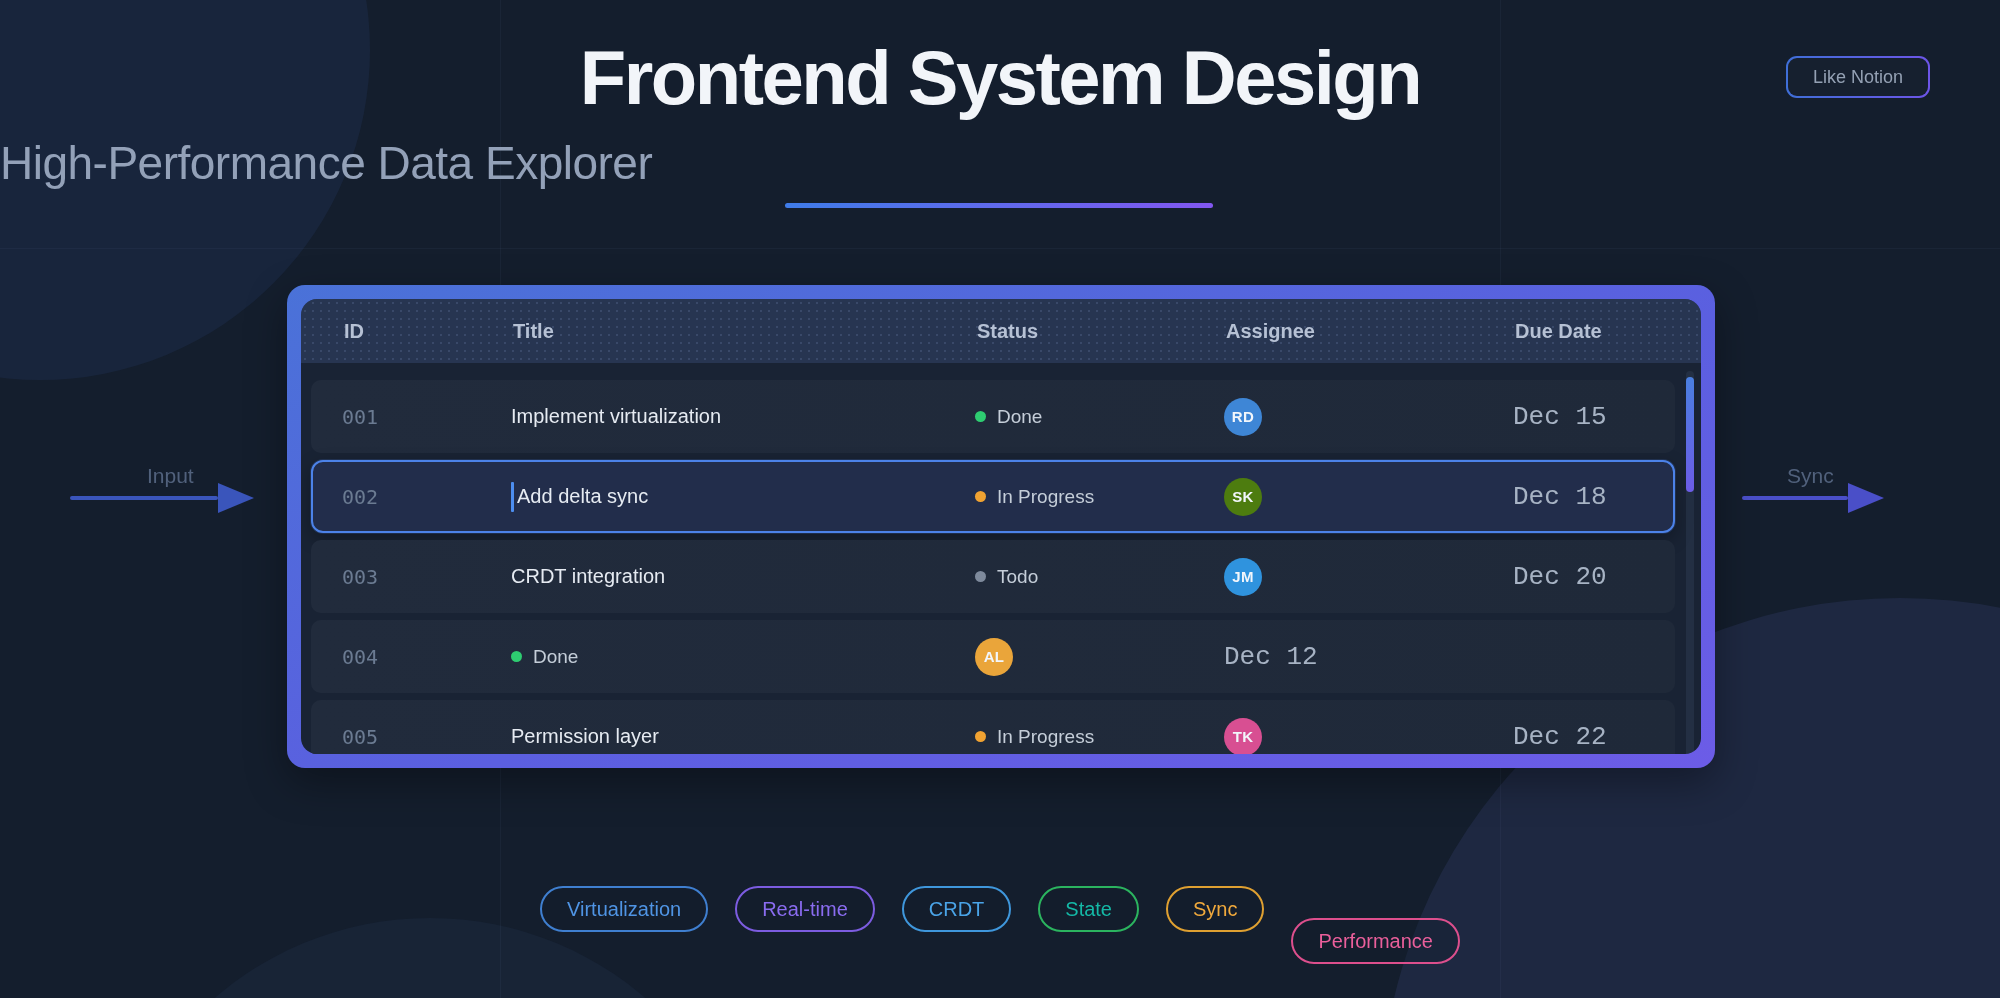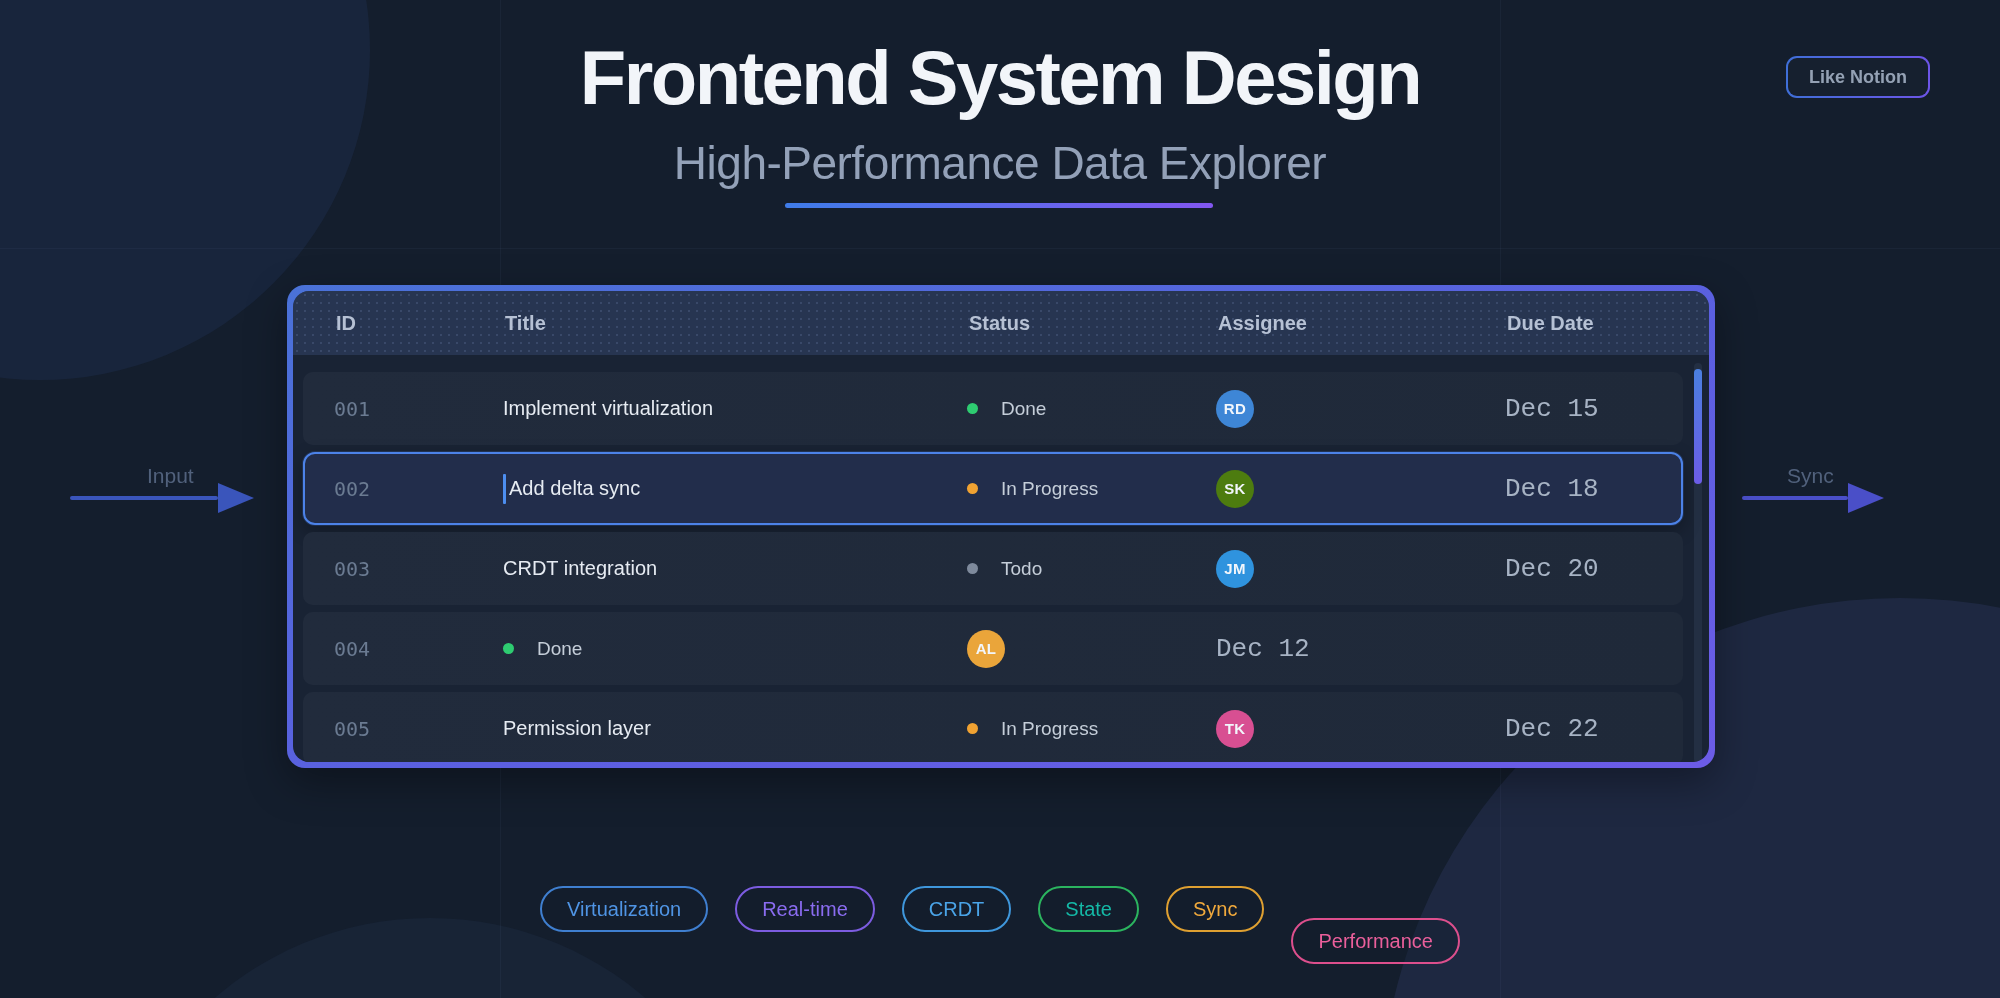--- a/index.html
+++ b/index.html
@@ -22,55 +22,55 @@
   .grid-line.h1 { left:0; top:248px; width:2000px; height:1px; }
 
   
   .page-title {
     position:absolute; left:0; top:40px; width:2000px;
     text-align:center; font-size:76px; font-weight:700;
     letter-spacing:-2.5px; color:#f2f5f9; line-height:1;
   }
   .page-subtitle {
     position:absolute; left:0; top:140px; width:2000px;
-    text-align:center; font-size:46px; font-weight:400;
+    font-size:46px; font-weight:400;
     letter-spacing:-0.5px; color:#93a1b8; line-height:1;
   }
   .title-underline {
     position:absolute; left:785px; top:203px; width:428px; height:5px;
     border-radius:3px; background:linear-gradient(90deg,#3f7ce8,#8257f0);
   }
   .like-btn {
     position:absolute; left:1786px; top:56px; width:144px; height:42px;
     border-radius:11px; padding:2px;
     background:linear-gradient(90deg,#3f6fd8,#6d55e8);
     cursor:pointer;
   }
   .like-btn-inner {
     width:100%; height:100%; border-radius:9px; background:#16202f;
     display:flex; align-items:center; justify-content:center;
-    font-size:18px; font-weight:700; color:#94a1b4;
+    font-size:18px; font-weight:400; color:#94a1b4;
   }
 
   
   .flow-label { position:absolute; font-size:21px; color:#51617c; }
   .flow-label.input { left:147px; top:464px; }
   .flow-label.sync  { left:1787px; top:464px; }
   .flow-line { position:absolute; height:4px; top:496px; border-radius:2px; }
   .flow-line.input { left:70px; width:148px; background:#3a55bb; }
   .flow-line.sync  { left:1742px; width:106px; background:#4a4fc8; }
   .flow-head { position:absolute; width:0; height:0; top:483px;
     border-top:15px solid transparent; border-bottom:15px solid transparent; }
   .flow-head.input { left:218px; border-left:36px solid #3a55bb; }
   .flow-head.sync  { left:1848px; border-left:36px solid #4a4fc8; }
 
   
   .panel-border {
     position:absolute; left:287px; top:285px; width:1428px; height:483px;
-    padding:6px; border-radius:18px;
+    padding:14px; border-radius:18px;
     background:linear-gradient(160deg,#4a72d8,#5b5fe0 55%,#6c5ce7);
     box-shadow:0 14px 40px rgba(0,0,0,.35);
   }
   .panel {
     position:relative; width:100%; height:100%;
     background:#192334; border-radius:16px; overflow:hidden;
   }
   .thead {
     height:64px; display:grid; align-items:center;
     grid-template-columns:169px 464px 249px 289px 1fr;
@@ -92,21 +92,21 @@
     background:#222d4b;
     border:2px solid #4c82e8;
     border-radius:12px;
     box-shadow:0 0 0 1px rgba(76,130,232,.18), 0 6px 18px rgba(0,0,0,.3);
     padding-left:29px;
   }
   .cell { display:flex; align-items:center; }
   .id-cell  { font-family:"DejaVu Sans Mono", monospace; font-size:20px; color:#6b7b92; }
   .title-cell { font-size:20px; color:#e6ebf2; }
   .caret { display:inline-block; width:3px; height:30px; background:#4d8ef0; margin-right:3px; border-radius:1px; }
-  .status-cell { font-size:19px; color:#c5ced9; gap:23px; }
+  .status-cell { font-size:19px; color:#c5ced9; gap:11px; }
   .dot { width:11px; height:11px; border-radius:50%; display:inline-block; flex:none; }
   .avatar {
     width:38px; height:38px; border-radius:50%;
     display:flex; align-items:center; justify-content:center;
     font-size:15px; font-weight:700; color:#f2f6fb; letter-spacing:.3px;
   }
   .due-cell { font-family:Liberation Mono, monospace; font-size:26px; color:#a7b3c4; }
 
   .scroll-track {
     position:absolute; right:7px; top:72px; width:8px; height:400px;

